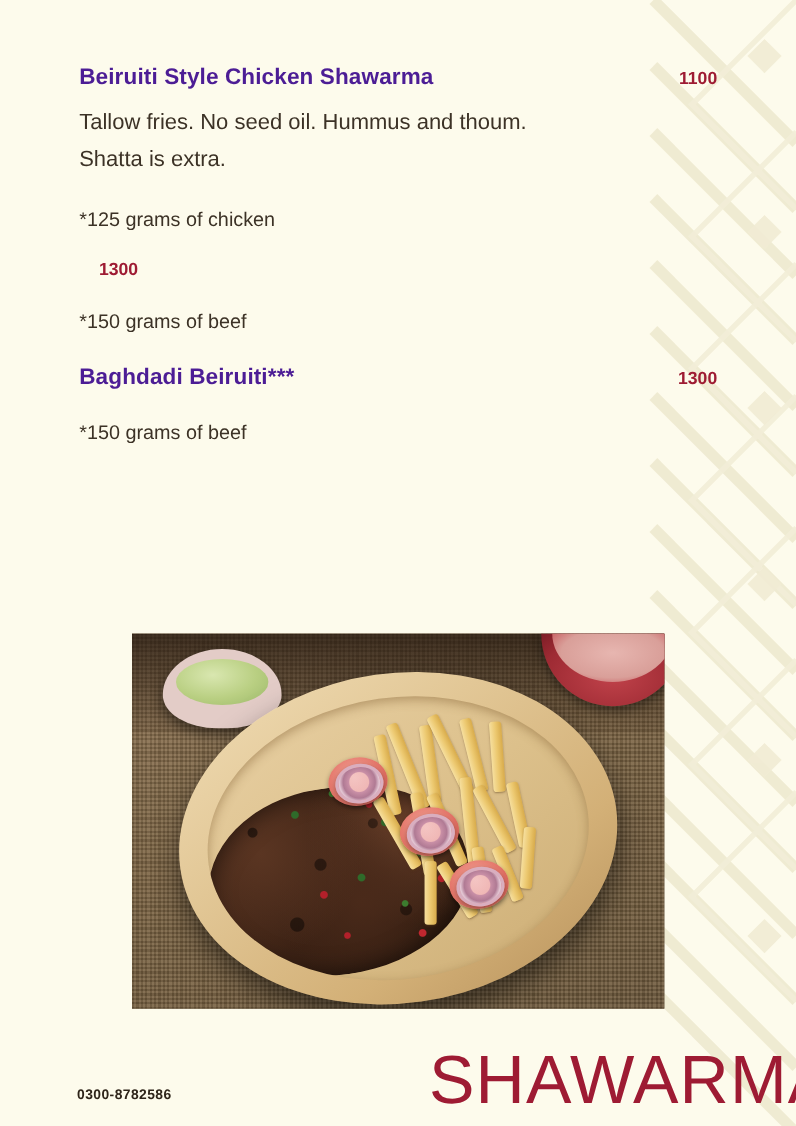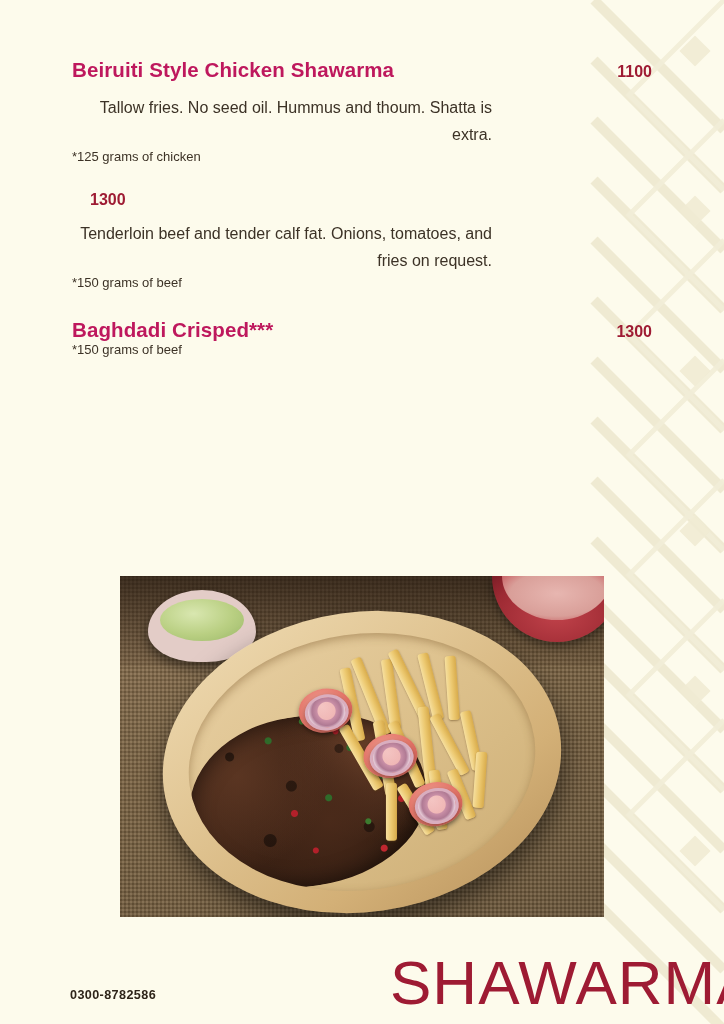--- a/index.html
+++ b/index.html
@@ -37,42 +37,41 @@
   }
   .menu-item { margin-bottom: 30px; }
   .item-head {
     display: flex;
     align-items: baseline;
     justify-content: space-between;
   }
   .item-name {
     font-size: 20.5px;
     font-weight: 600;
-    color: #be185d;
+    color: #4c1d95;
     letter-spacing: 0.1px;
     line-height: 1.2;
   }
   .item-price {
     font-size: 16px;
     font-weight: 600;
     color: #9e1b33;
     white-space: nowrap;
     padding-left: 18px;
   }
   .item-desc {
     margin-top: 11px;
-    font-size: 16px;
+    font-size: 20px;
     line-height: 1.72;
     color: #3c3226;
     max-width: 420px;
-    text-align: right;
   }
   .item-note {
-    margin-top: 0;
-    font-size: 13px;
+    margin-top: 27px;
+    font-size: 18px;
     color: #3c3226;
   }
 
   #item-1 { margin-bottom: 27px; }
   #item-2 { margin-bottom: 28px; }
 
   
   .photo-wrap {
     position: absolute;
     top: 576px;
@@ -297,27 +296,26 @@
       <div class="item-price">1100</div>
     </div>
     <div class="item-desc">Tallow fries. No seed oil. Hummus and thoum. Shatta is extra.</div>
     <div class="item-note">*125 grams of chicken</div>
   </div>
 
   <div class="menu-item" id="item-2">
     <div class="item-head">
       <div class="item-price">1300</div>
     </div>
-    <div class="item-desc">Tenderloin beef and tender calf fat. Onions, tomatoes, and fries on request.</div>
     <div class="item-note">*150 grams of beef</div>
   </div>
 
   <div class="menu-item" id="item-3">
     <div class="item-head">
-      <div class="item-name">Baghdadi Crisped***</div>
+      <div class="item-name">Baghdadi Beiruiti***</div>
       <div class="item-price">1300</div>
     </div>
     <div class="item-note">*150 grams of beef</div>
   </div>
 
 </div>
 
 <div class="photo-wrap">
   <div class="photo">
     <div class="burlap"></div>

